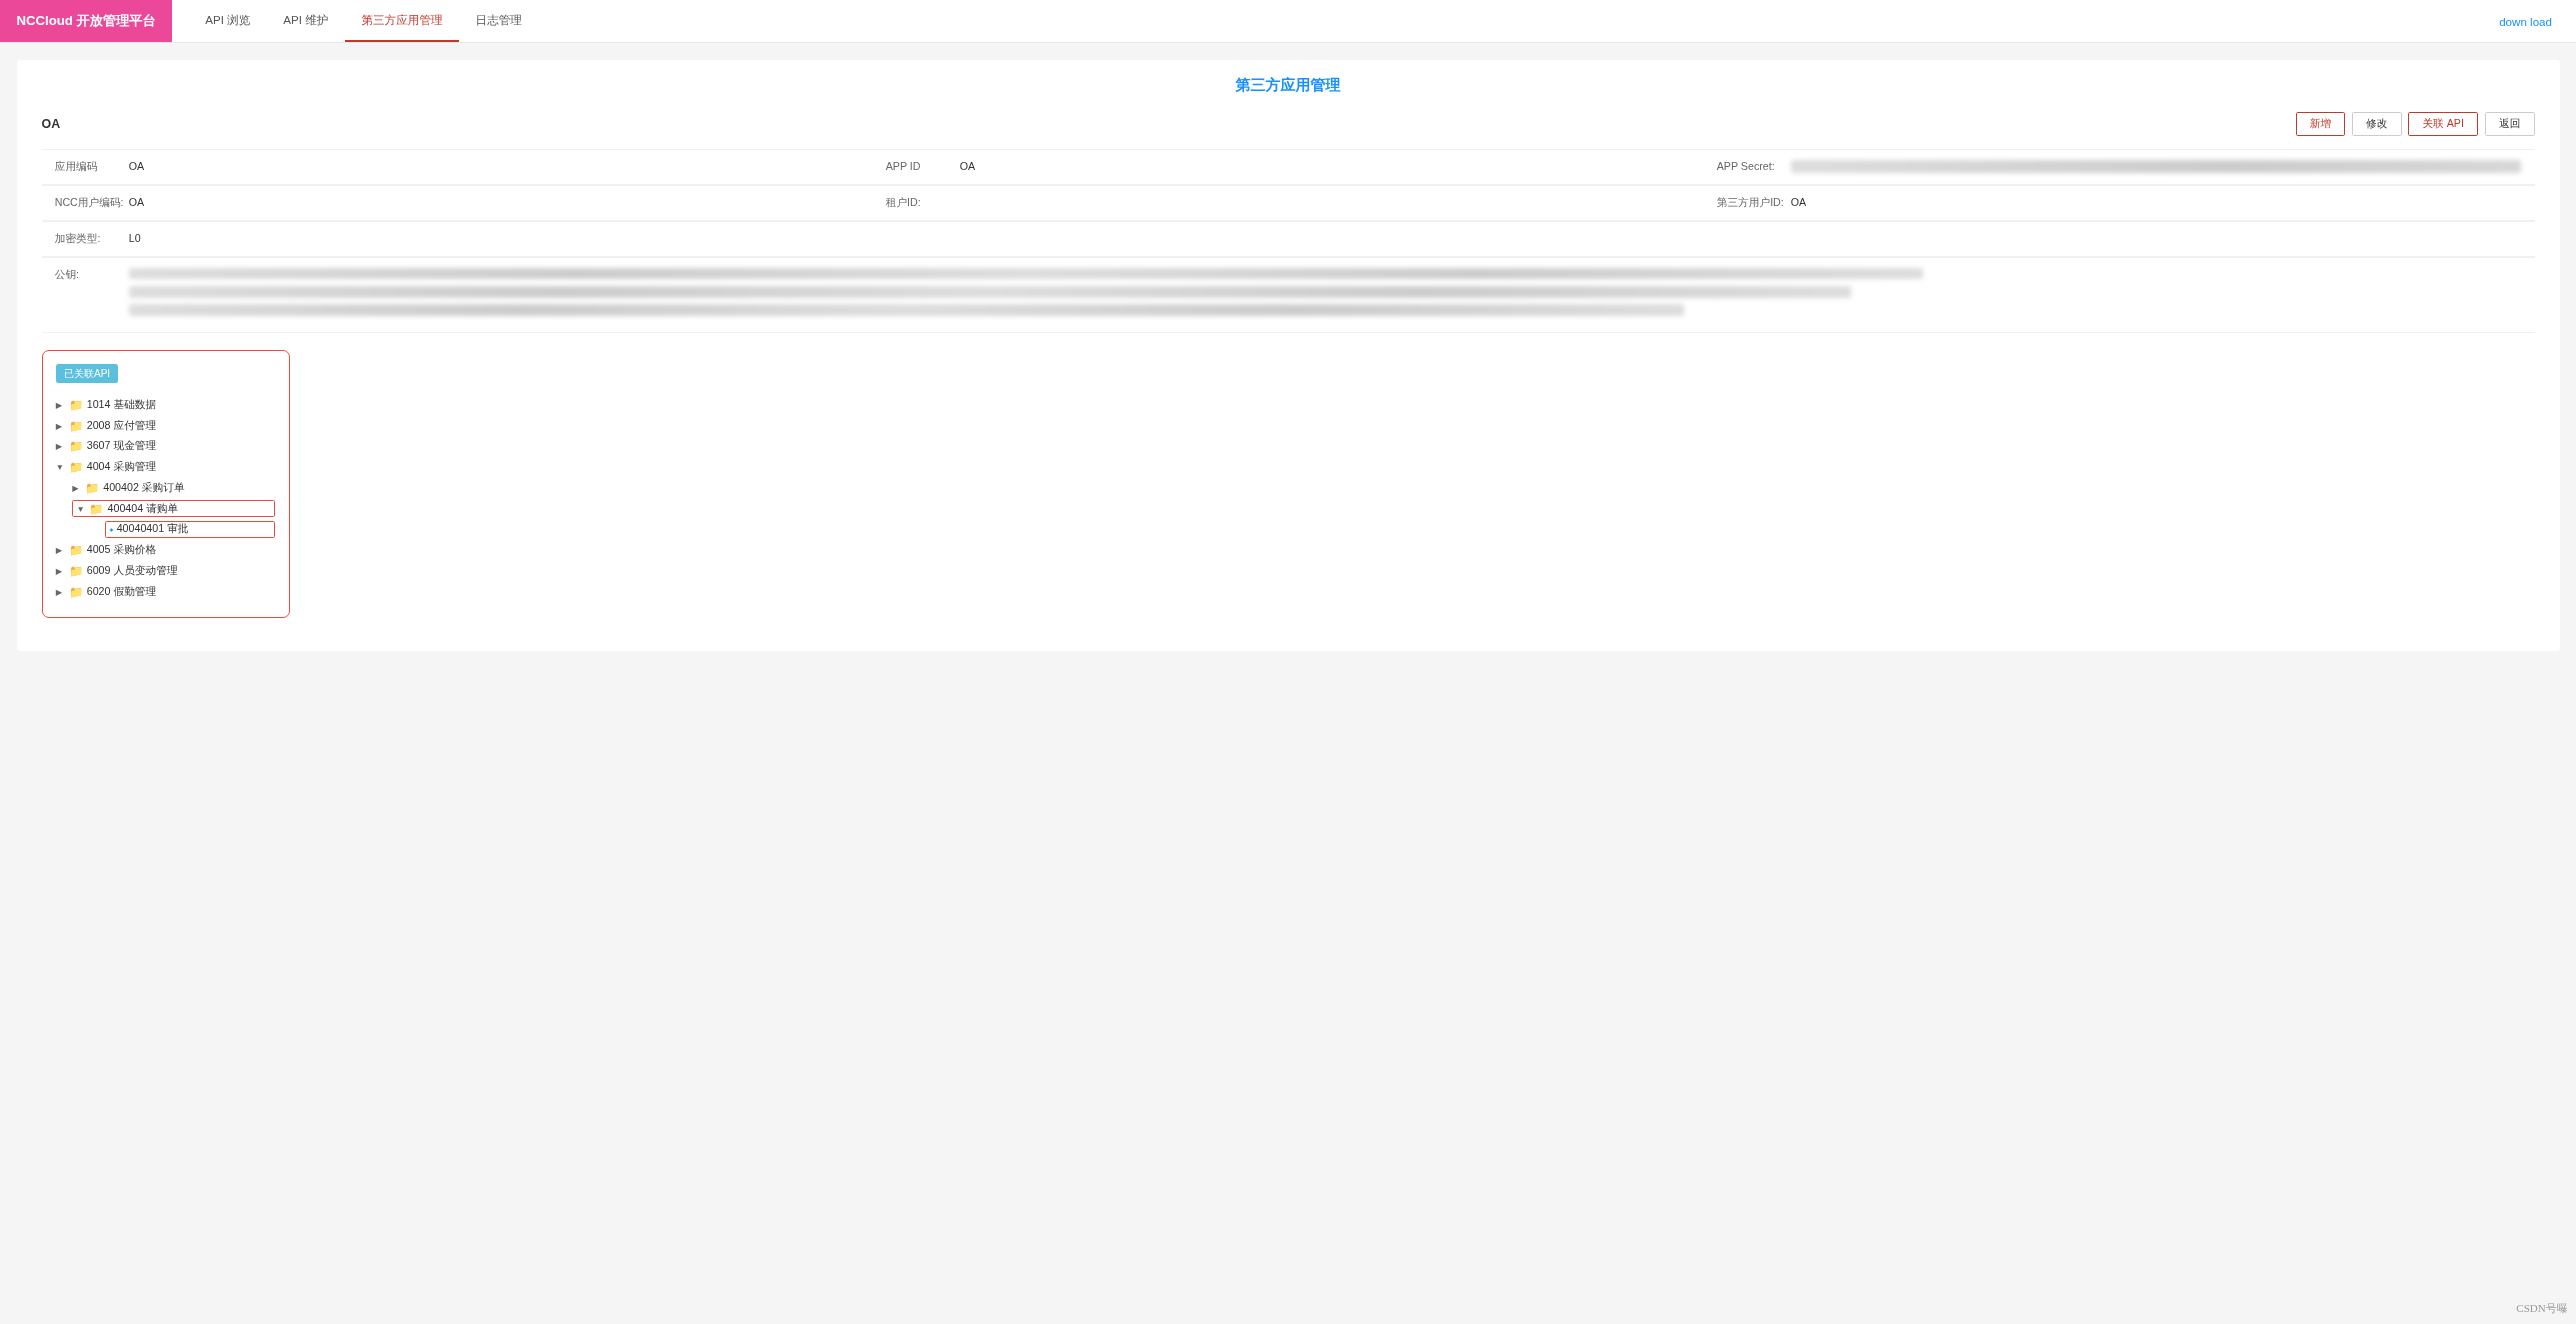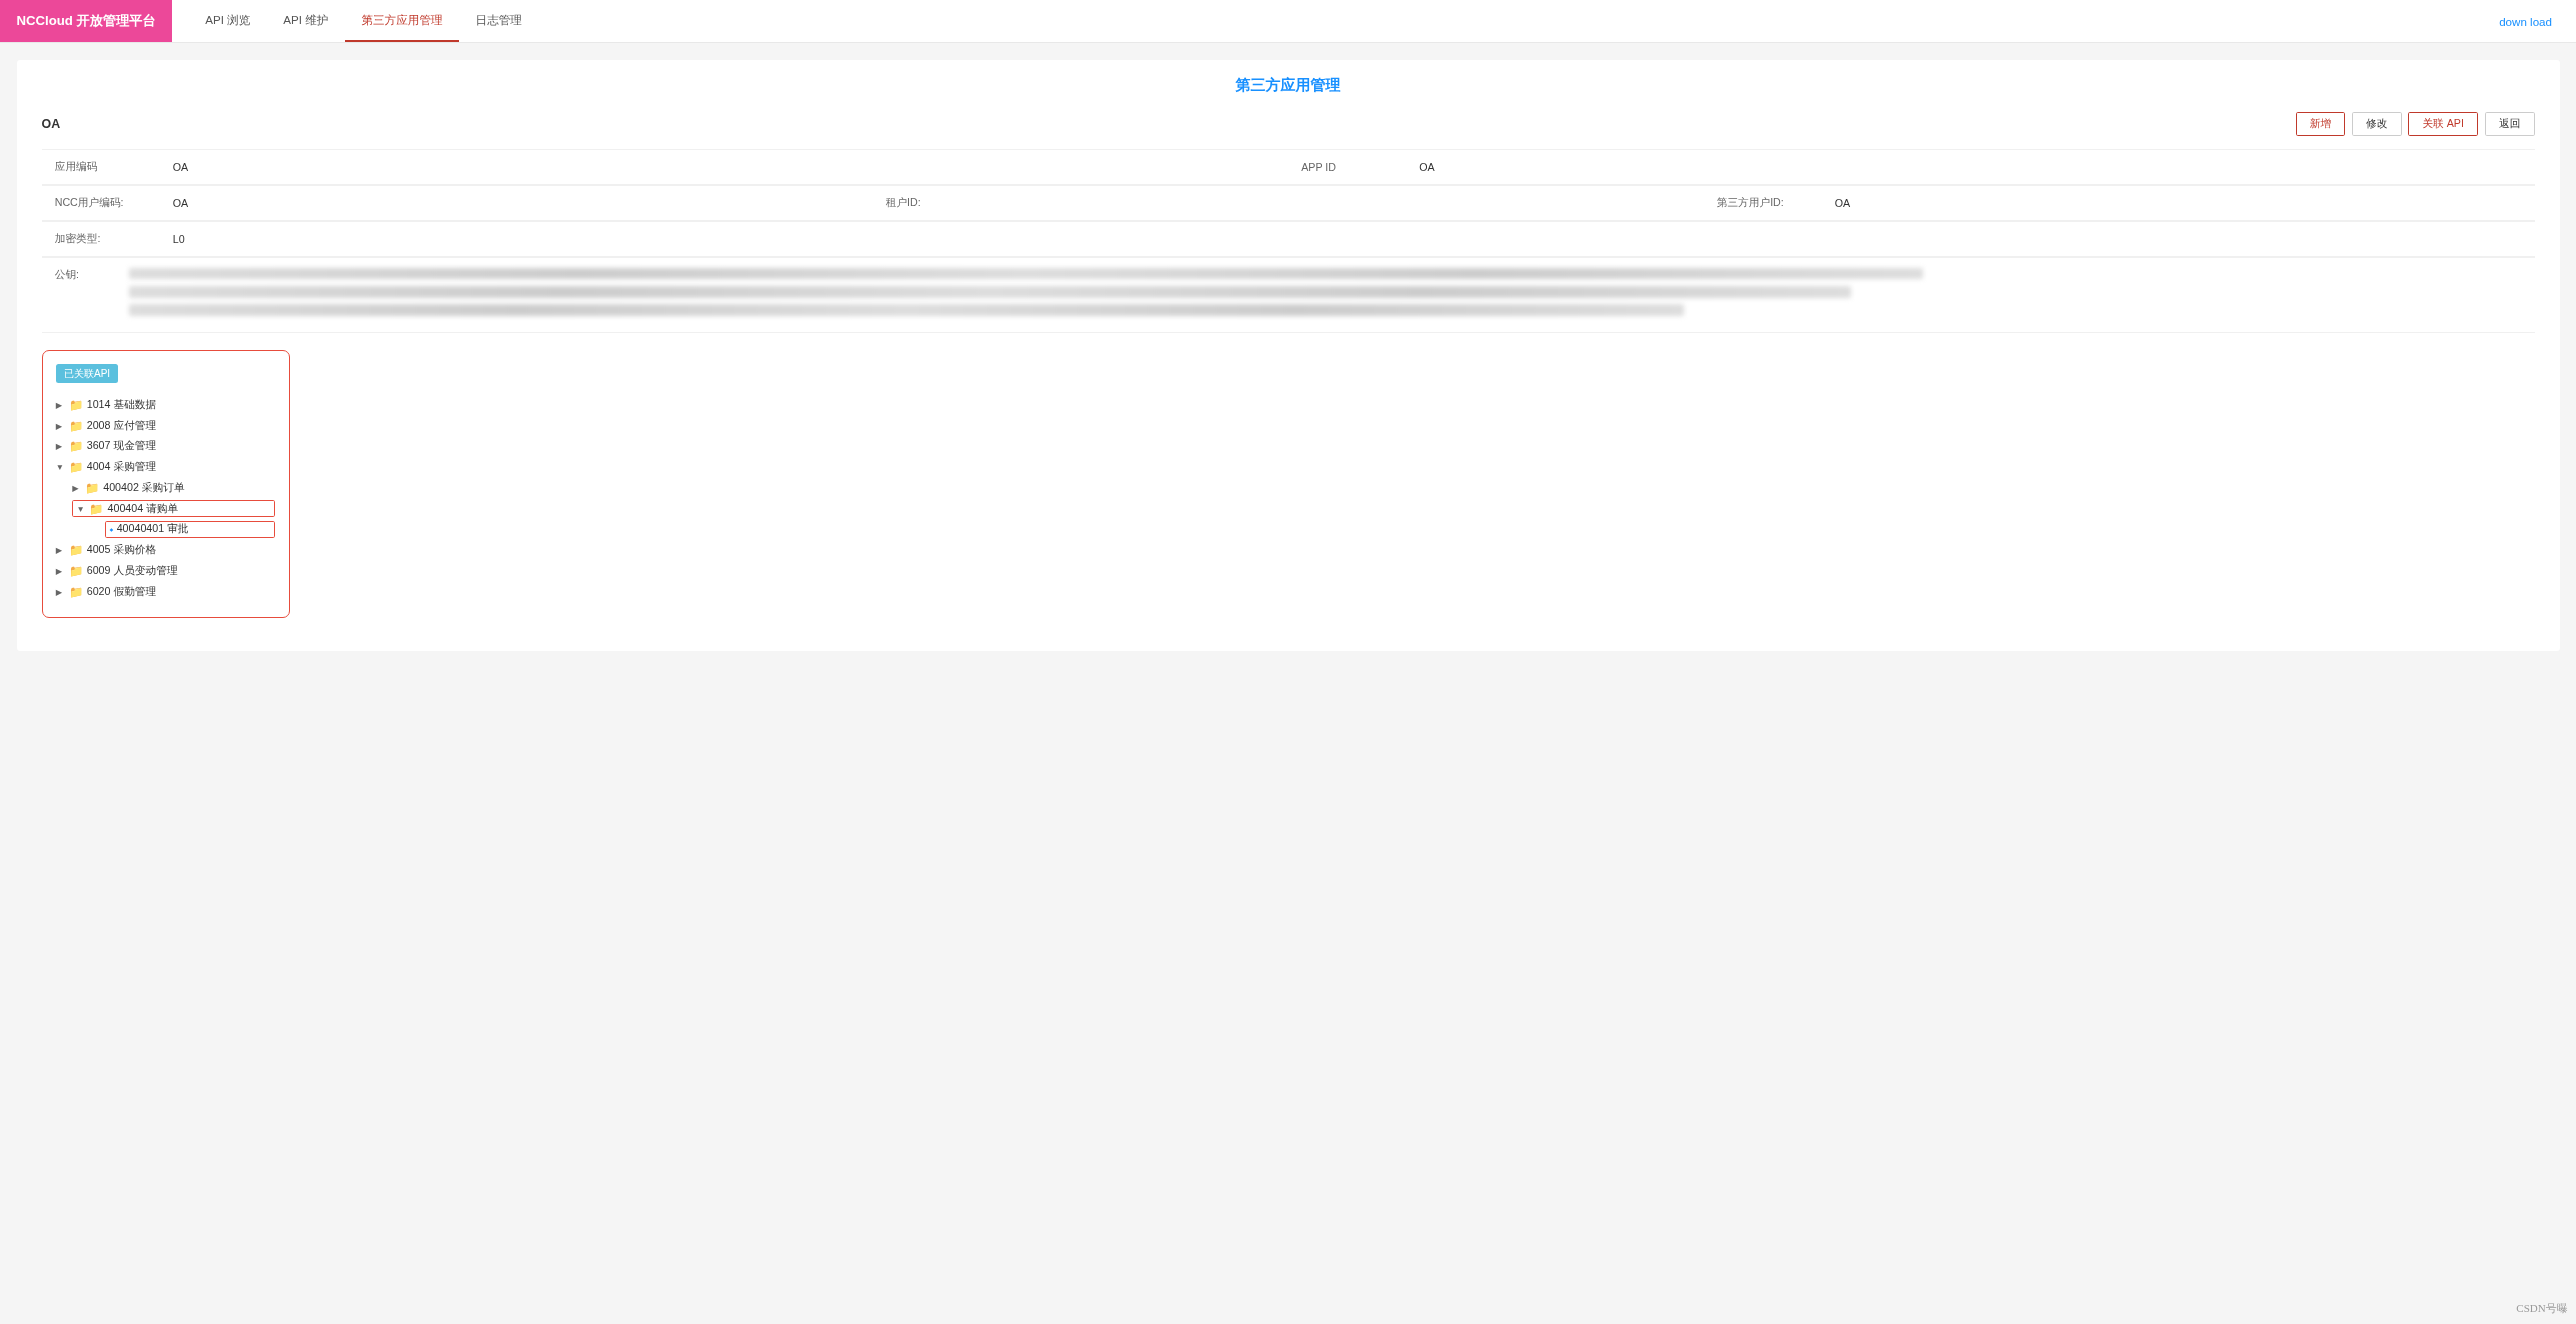--- a/index.html
+++ b/index.html
@@ -100,22 +100,21 @@
       color: #333;
     }
     .btn-primary {
       border-color: #c0392b;
       color: #c0392b;
     }
     .info-cell {
       padding: 10px 13.2px;
       border-bottom: 0.8px solid #f0f0f0;
       display: flex;
-      align-items: center;
-      gap: 44px;
+      align-items: flex-start;
     }
     .info-label {
       color: #666;
       min-width: 74px;
       font-size: 10.7px;
     }
     .info-value {
       color: #333;
       font-size: 10.7px;
       flex: 1;
@@ -249,20 +248,24 @@
 
     <div style="display: flex; border-bottom: 0.8px solid #f0f0f0;">
       <div class="info-cell" style="flex:1;">
         <span class="info-label">应用编码</span>
         <span class="info-value">OA</span>
       </div>
       <div class="info-cell" style="flex:1;">
         <span class="info-label">APP ID</span>
         <span class="info-value">OA</span>
       </div>
+      <div class="info-cell" style="flex:1;">
+        <span class="info-label">APP Secret:</span>
+        <span class="info-value blurred"></span>
+      </div>
     </div>
 
     <div style="display: flex; border-bottom: 0.8px solid #f0f0f0;">
       <div class="info-cell" style="flex:1;">
         <span class="info-label">NCC用户编码:</span>
         <span class="info-value">OA</span>
       </div>
       <div class="info-cell" style="flex:1;">
         <span class="info-label">租户ID:</span>
         <span class="info-value"></span>

